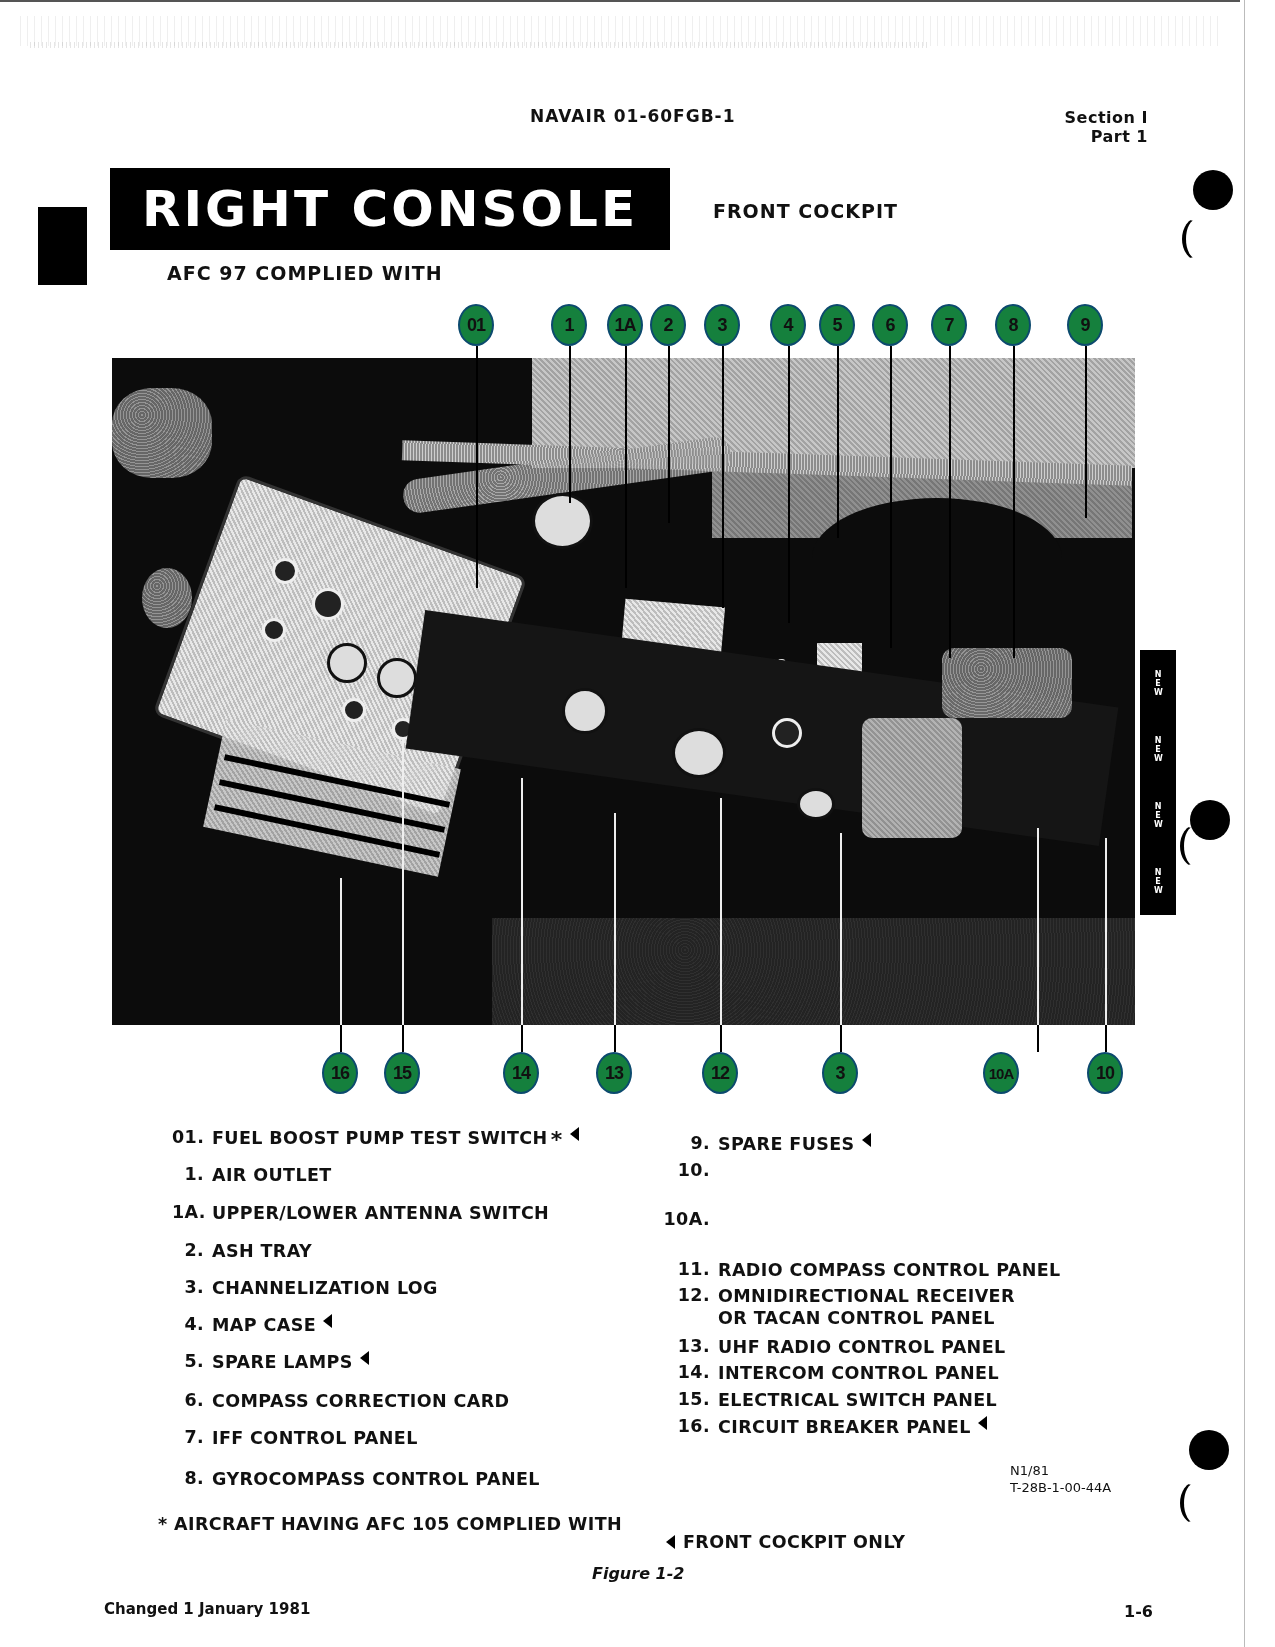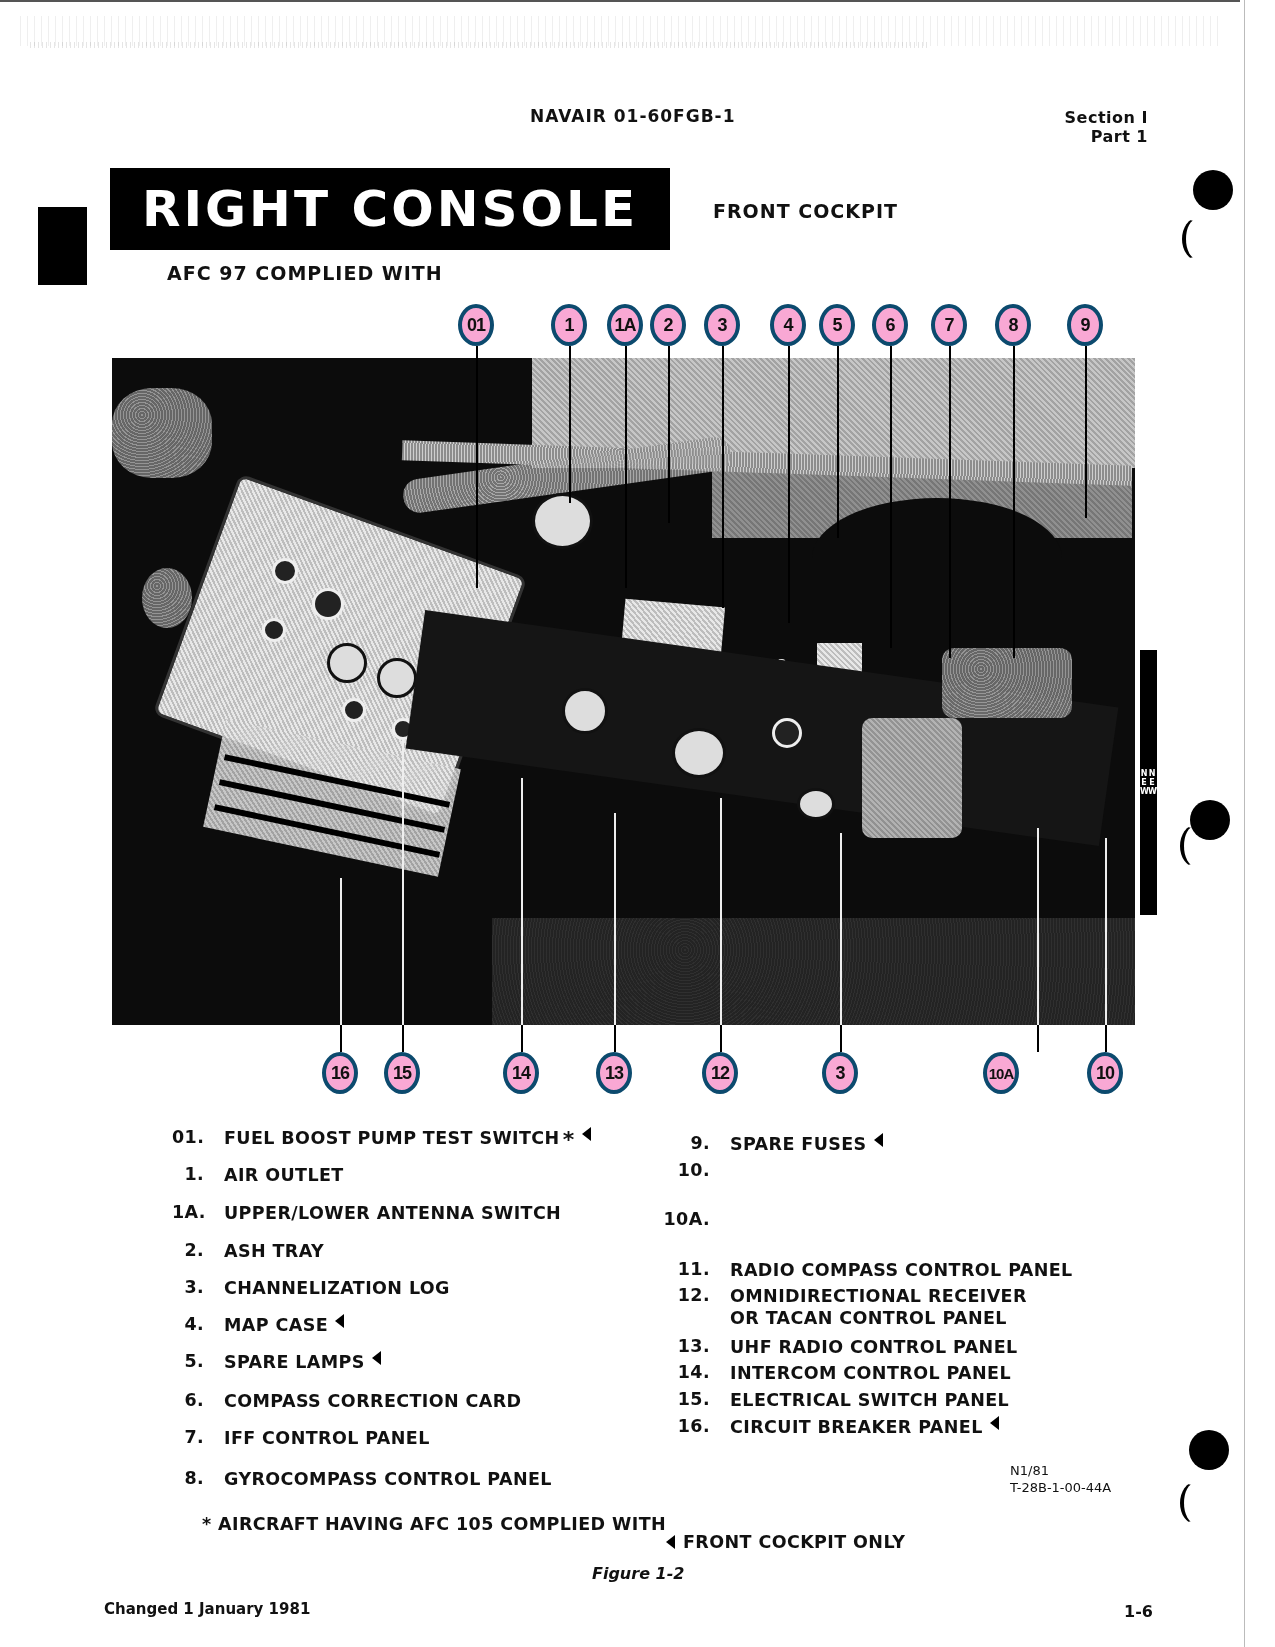--- a/index.html
+++ b/index.html
@@ -30,43 +30,43 @@
   .photo { left: 112px; top: 358px; width: 1023px; height: 667px; background: #0c0c0c; overflow: hidden; }
   .photo .shape { position: absolute; }
   .glare { background: repeating-radial-gradient(circle at 30% 30%, #cfcfcf 0 1px, #8d8d8d 1px 3px); }
   .lightpanel { background: repeating-linear-gradient(45deg, #e8e8e8 0 2px, #bdbdbd 2px 4px); }
   .knob { border-radius: 50%; border: 3px solid #eee; background: #222; }
   .knob.light { background: #ddd; border-color: #111; }
 
   .leader { position: absolute; width: 1.5px; background: #000; }
   .leader.w { background: #eee; }
 
-  .callout { position: absolute; width: 36px; height: 42px; border: 4px solid #0c4a6e; border-radius: 50%;
-    background: #f9a8d4; display: flex; align-items: center; justify-content: center;
+  .callout { position: absolute; width: 36px; height: 42px; border: 2px solid #0c4a6e; border-radius: 50%;
+    background: #15803d; display: flex; align-items: center; justify-content: center;
     font-family: "Liberation Sans Narrow", "Liberation Sans", sans-serif; font-weight: bold; font-size: 18px;
     transform: translate(-50%, -50%); box-sizing: border-box; letter-spacing: -1px; }
 
-  .newbar { left: 1140px; top: 650px; width: 17px; height: 265px; background: #000;
-    display: flex; justify-content: space-around; align-items: center; }
+  .newbar { left: 1140px; top: 650px; width: 36px; height: 265px; background: #000;
+    display: flex; flex-direction: column; justify-content: space-around; align-items: center; }
   .newbar span { color: #fff; font-size: 8px; font-weight: bold; line-height: 9px; text-align: center; width: 8px; word-break: break-all; }
 
   .hole { width: 40px; height: 40px; border-radius: 50%; background: #000; }
   .arc { width: 26px; height: 40px; border-radius: 50%; border-left: 4px solid #000; border-top: 1px solid transparent; border-bottom: 1px solid transparent; }
 
   .legend { font-size: 17.5px; font-weight: bold; letter-spacing: .4px; }
   .legend .row { position: absolute; display: flex; white-space: nowrap; }
   .legend .num { display: inline-block; text-align: right; }
-  .legend .txt { display: inline-block; margin-left: 20px; line-height: 22px; }
+  .legend .txt { display: inline-block; margin-left: 8px; line-height: 22px; }
   .tri { display: inline-block; width: 0; height: 0; border-top: 7px solid transparent; border-bottom: 7px solid transparent;
     border-right: 9px solid #000; margin-left: 7px; vertical-align: -1px; }
   .star { font-size: 22px; margin-left: 3px; vertical-align: -2px; }
 
   .fc-only { left: 666px; top: 1532px; font-size: 17.5px; font-weight: bold; letter-spacing: .4px; }
   .refcode { left: 1010px; top: 1462px; font-size: 13px; line-height: 17px; }
-  .afcnote { left: 158px; top: 1514px; font-size: 17.5px; font-weight: bold; letter-spacing: .4px; margin-left: 44px; }
+  .afcnote { left: 158px; top: 1514px; font-size: 17.5px; font-weight: bold; letter-spacing: .4px; }
   .figure { left: 592px; top: 1564px; font-size: 16px; font-weight: bold; font-style: italic; }
   .changed { left: 104px; top: 1600px; font-size: 15px; font-weight: bold; }
   .pageno { left: 1124px; top: 1602px; font-size: 16px; font-weight: bold; }
 </style>
 </head>
 <body>
 
 <div class="abs topline"></div>
 <div class="abs topnoise"></div>
 <div class="abs topnoise2"></div>

